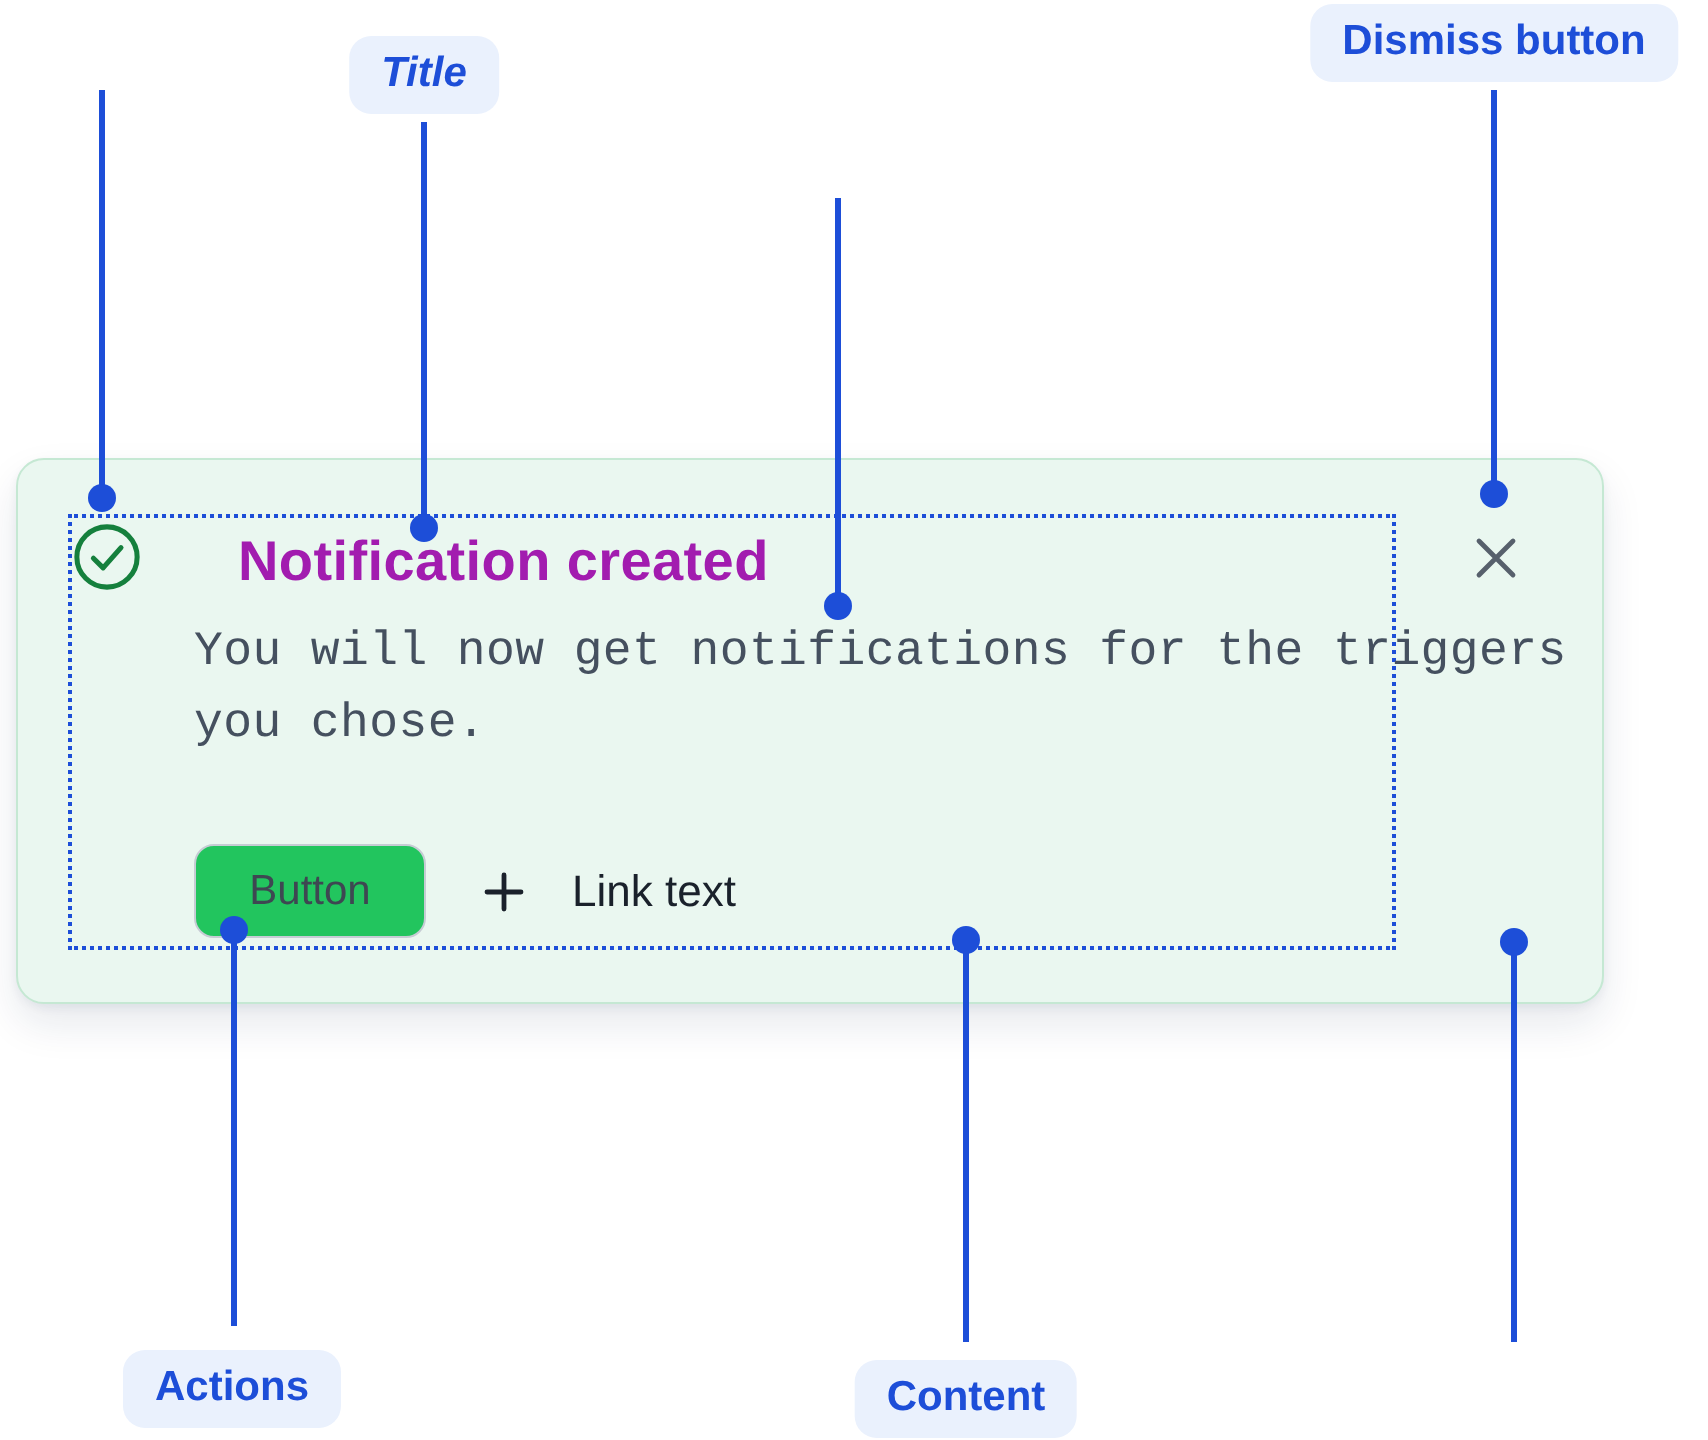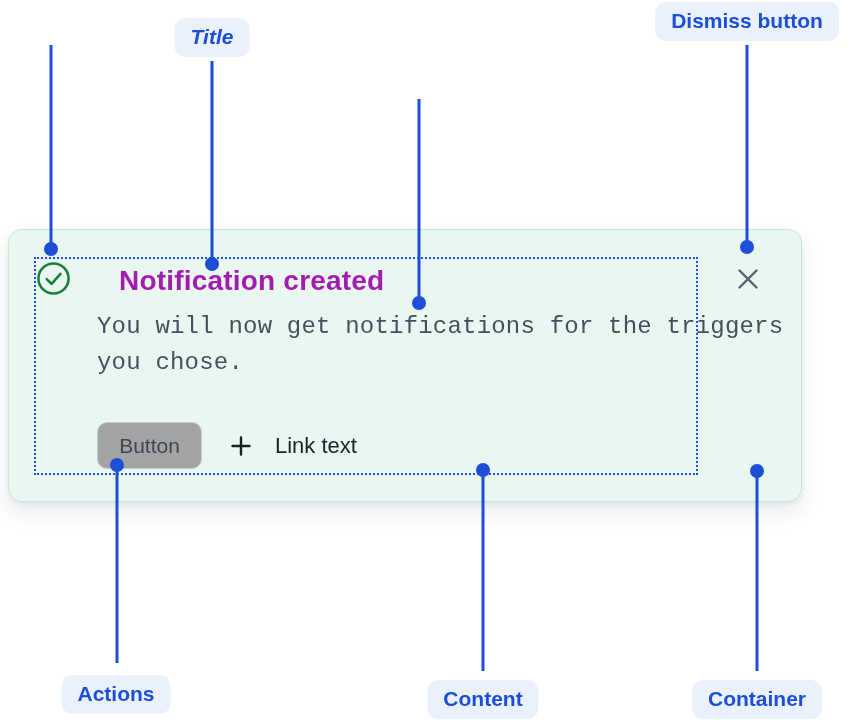--- a/index.html
+++ b/index.html
@@ -55,23 +55,23 @@
     font-size:28px;font-weight:700;color:#a21caf;letter-spacing:.2px;margin-left:22px;
   }
   .flag-desc{
     position:absolute;left:88px;top:79px;
     font-size:24px;color:#45505F;line-height:36px;white-space:pre-line;letter-spacing:.2px;font-family:Liberation Mono, monospace;
   }
   .actions-row{
     position:absolute;left:88px;top:192px;display:flex;align-items:center;gap:26px;
   }
   .btn{
-    box-sizing:border-box;width:105px;height:47px;
+    box-sizing:border-box;width:116px;height:47px;
     display:flex;align-items:center;justify-content:center;
-    background:#a3a3a3;border:1.5px solid #C6CCD4;border-radius:10px;
+    background:#22c55e;border:1.5px solid #C6CCD4;border-radius:10px;
     font-family:"Liberation Sans", sans-serif;
     font-size:21px;color:#3E4752;cursor:pointer;
   }
   .link{
     display:flex;align-items:center;gap:21px;cursor:pointer;
     font-size:22px;color:#1A212B;font-weight:500;text-decoration:none;
   }
   .dismiss-btn{
     position:absolute;left:726px;top:36px;width:26px;height:26px;
     background:none;border:none;padding:0;cursor:pointer;display:block;
@@ -126,15 +126,14 @@
   <div class="dot dot-icon"></div>
   <div class="dot dot-title"></div>
   <div class="dot dot-description"></div>
   <div class="dot dot-dismiss"></div>
   <div class="dot dot-actions"></div>
   <div class="dot dot-content"></div>
   <div class="dot dot-container"></div>
 
   <div class="pill pill-actions">Actions</div>
   <div class="pill pill-content">Content</div>
-  <div class="pill pill-container">Container</div>
 
 </div>
 
 </body></html>

